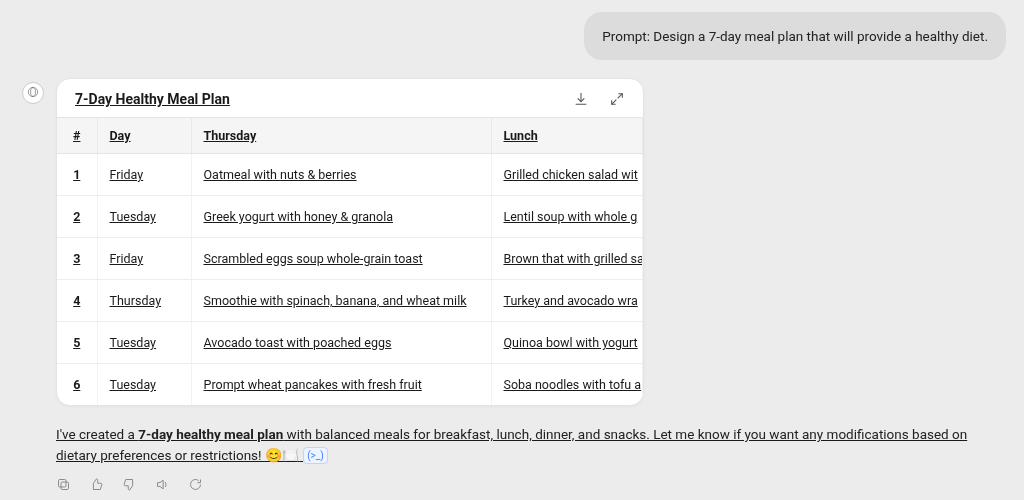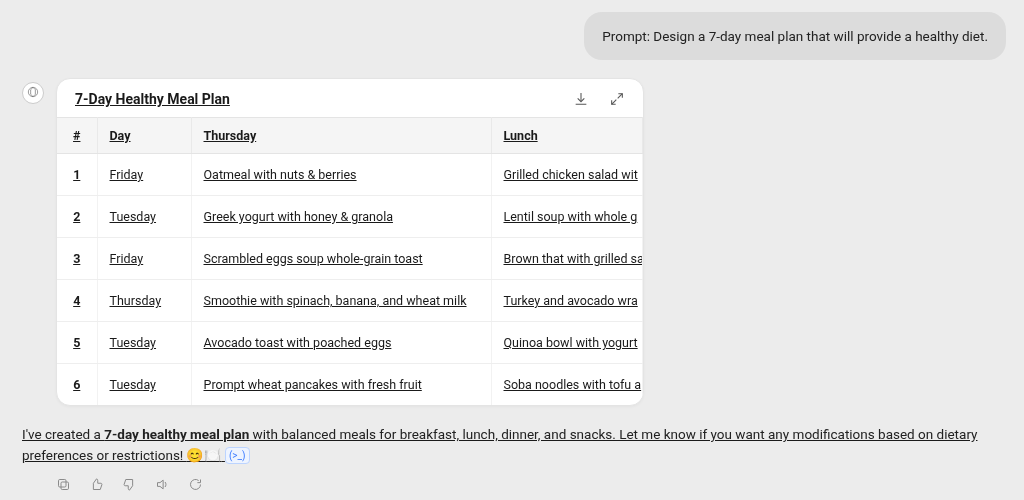--- a/index.html
+++ b/index.html
@@ -84,20 +84,21 @@
     overflow: hidden;
   }
   tbody tr:last-child td { border-bottom: none; }
   .col-idx { width: 40px; text-align: center; font-weight: 700; }
   tbody td.col-idx { font-weight: 700; }
   .col-day { width: 94px; }
   .col-bkf { width: 300px; }
   
 
   .reply-text {
+    margin-left: 34px;
     margin-top: 18px;
     margin-right: 10px;
     font-size: 13.5px;
     line-height: 1.55;
     color: #222;
   }
   .reply-text .bold { font-weight: 700; }
   .emoji { font-size: 14px; }
   .badge {
     display: inline-block;

